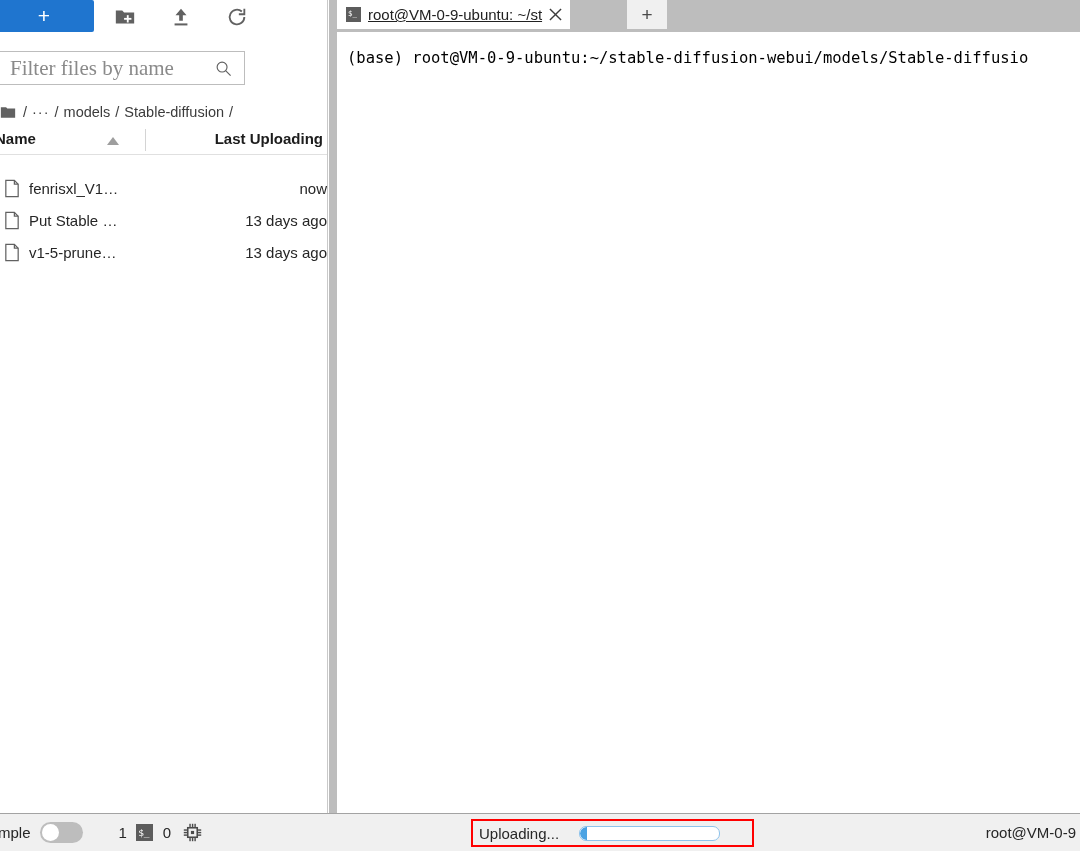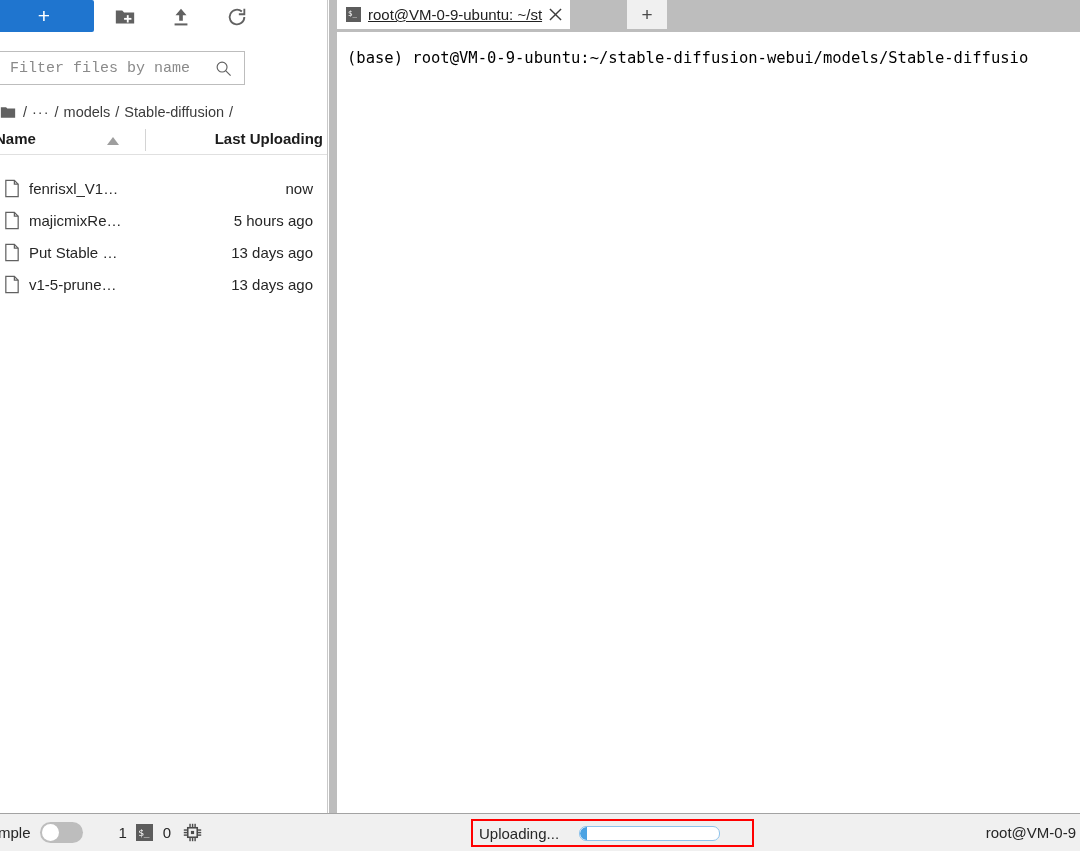--- a/index.html
+++ b/index.html
@@ -74,22 +74,22 @@
     border: 1px solid #bdbdbd;
     background: #ffffff;
   }
   #filter-input {
     position: absolute;
     left: 14px; top: 0;
     width: 190px; height: 32px;
     border: none;
     outline: none;
     background: transparent;
-    font-family: Liberation Mono, monospace;
-    font-size: 15px;
+    font-family: Liberation Serif, serif;
+    font-size: 21px;
     color: #4a4a4a;
     padding: 0;
   }
   #filter-input::placeholder { color: #8a8a8a; opacity: 1; }
   #search-icon {
     position: absolute;
     right: 12px; top: 8px;
     width: 17px; height: 17px;
     stroke: #606060;
     fill: none;
@@ -178,21 +178,21 @@
     stroke-width: 1.3;
   }
   .file-name {
     font-size: 15px;
     color: #262626;
     white-space: nowrap;
     overflow: hidden;
   }
   .file-modified {
     position: absolute;
-    right: 14px;
+    right: 0;
     font-size: 15px;
     color: #262626;
     white-space: nowrap;
   }
 
   
   #main-area {
     position: absolute;
     left: 329px; top: 0;
     width: 751px;
@@ -444,28 +444,20 @@
 
     <div class="file-row">
       <svg class="file-icon" viewBox="0 0 16 20">
         <path d="M1.5 1.5h9l4 4v13h-13z"></path>
         <path d="M10.5 1.5v4h4"></path>
       </svg>
       <span class="file-name">fenrisxl_V1…</span>
       <span class="file-modified">now</span>
     </div>
 
-    <div class="file-row">
-      <svg class="file-icon" viewBox="0 0 16 20">
-        <path d="M1.5 1.5h9l4 4v13h-13z"></path>
-        <path d="M10.5 1.5v4h4"></path>
-      </svg>
-      <span class="file-name">majicmixRe…</span>
-      <span class="file-modified">5 hours ago</span>
-    </div>
 
     <div class="file-row">
       <svg class="file-icon" viewBox="0 0 16 20">
         <path d="M1.5 1.5h9l4 4v13h-13z"></path>
         <path d="M10.5 1.5v4h4"></path>
       </svg>
       <span class="file-name">Put Stable …</span>
       <span class="file-modified">13 days ago</span>
     </div>
 

